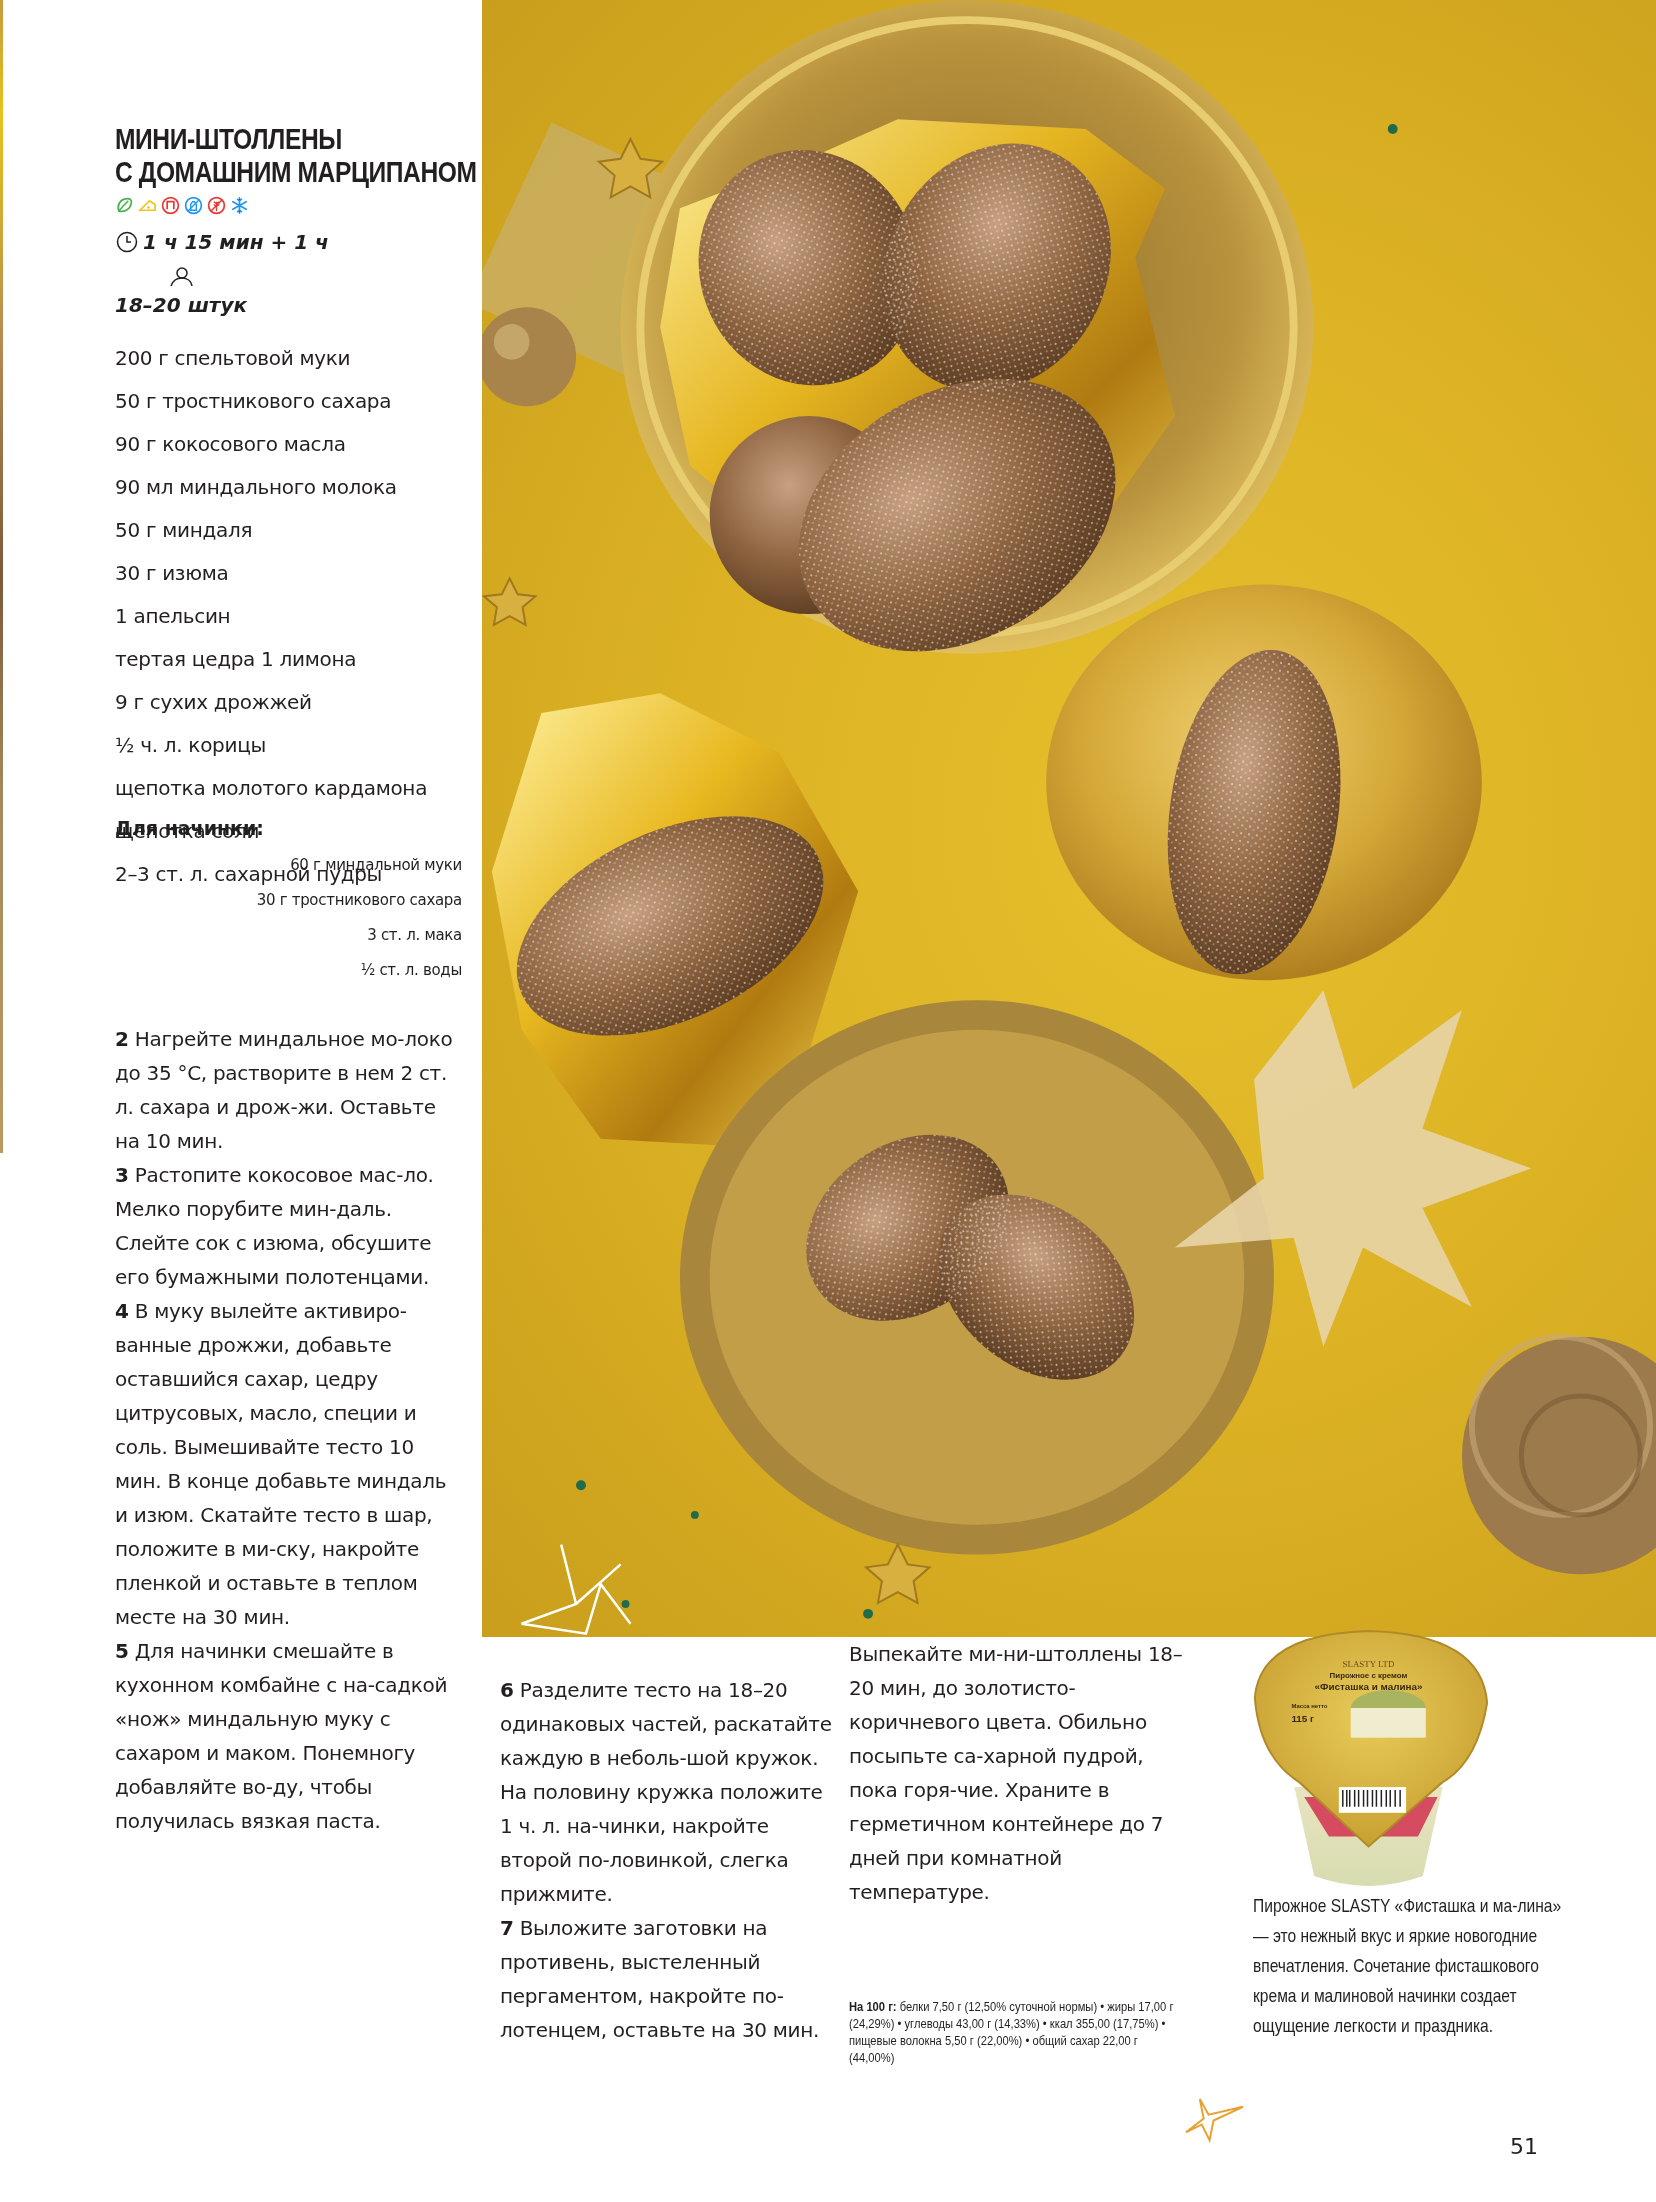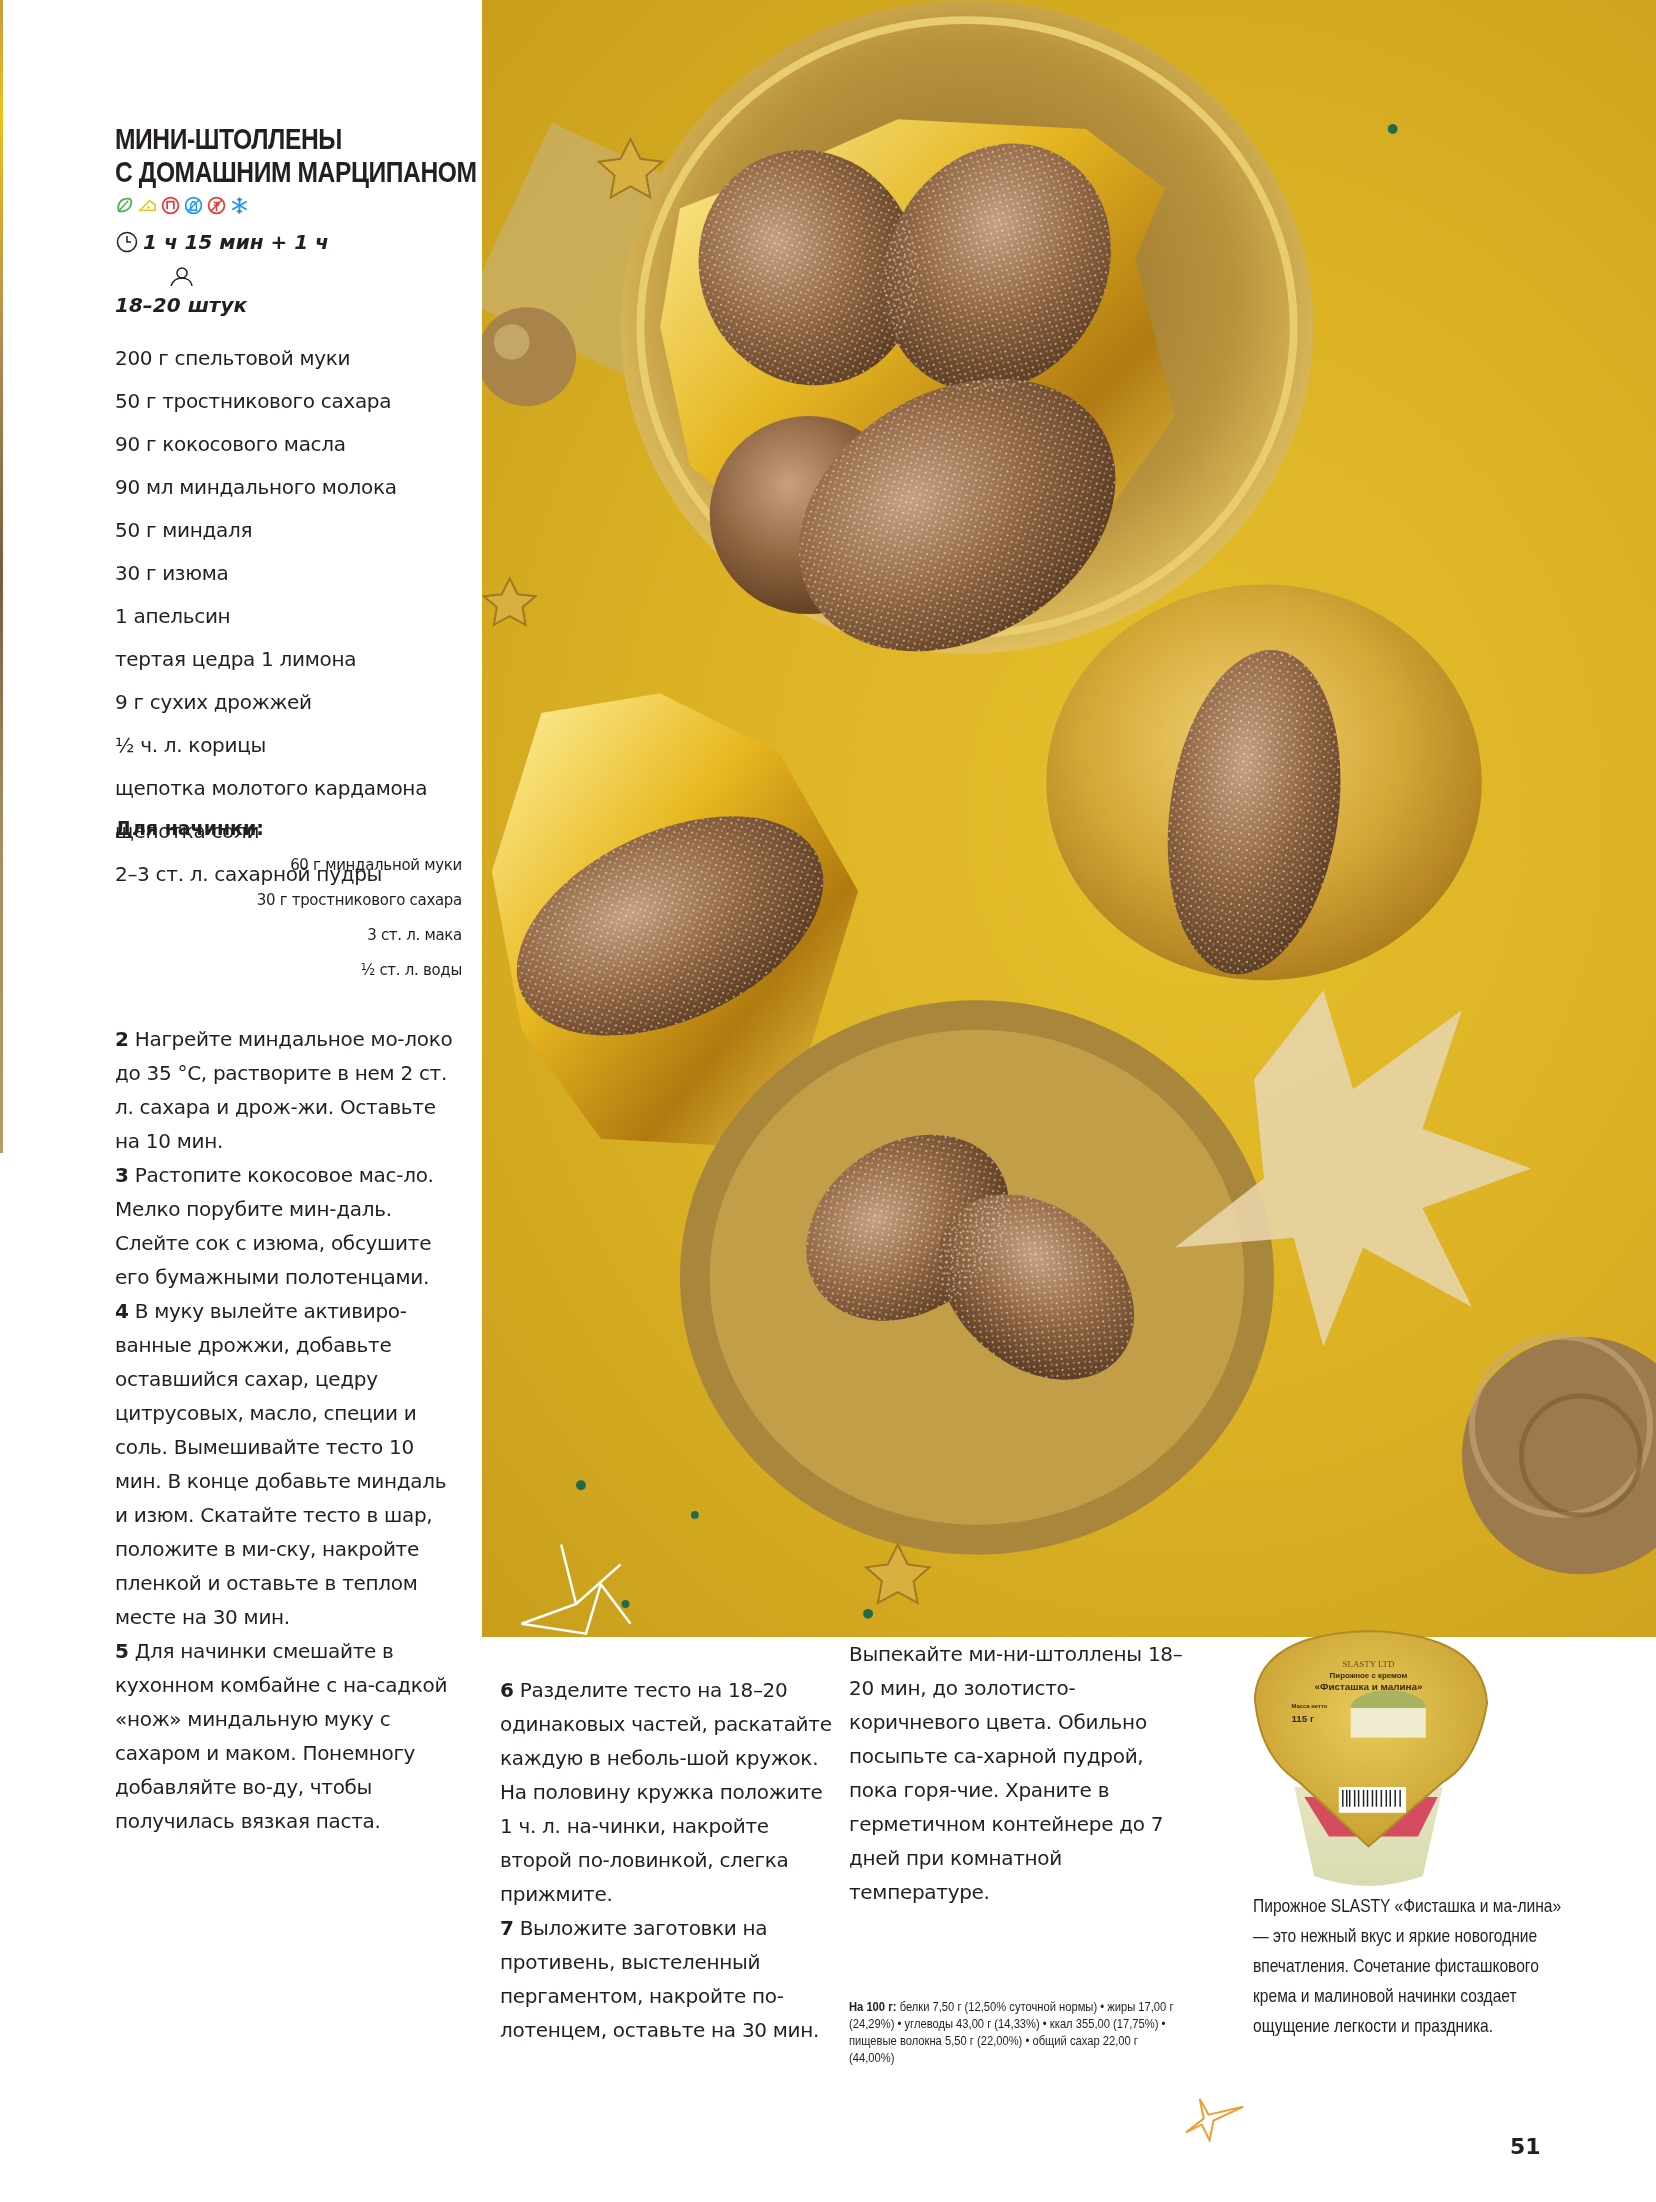--- a/index.html
+++ b/index.html
@@ -45,21 +45,21 @@
   .photo { position: absolute; left: 482px; top: 0; width: 1174px; height: 1637px; overflow: hidden;
     background: radial-gradient(ellipse at 60% 50%, #e6c02c 0%, #dcb224 50%, #c99e1c 100%); }
   .photo svg { position: absolute; left: 0; top: 0; }
 
   
   .product { position: absolute; left: 1240px; top: 1609px; width: 257px; height: 287px; }
   .product-caption { position: absolute; left: 1253px; top: 1891px; width: 312px;
     font-family: "Liberation Sans", sans-serif; font-size: 19px; line-height: 30px;
     transform: scaleX(0.82); transform-origin: left top; width: 381px; color: #231f20; }
   .star-doodle { position: absolute; left: 1184px; top: 2097px; width: 61px; height: 51px; }
-  .page-number { position: absolute; left: 1510px; top: 2134px; font-weight: 700; font-size: 22px; }
+  .page-number { position: absolute; left: 1510px; top: 2134px; font-weight: 400; font-size: 22px; }
 </style>
 </head>
 <body>
 
 <div class="prev-sliver"></div>
 
 <div class="title">
   <div>Мини-штоллены</div>
   <div>с домашним марципаном</div>
 </div>

